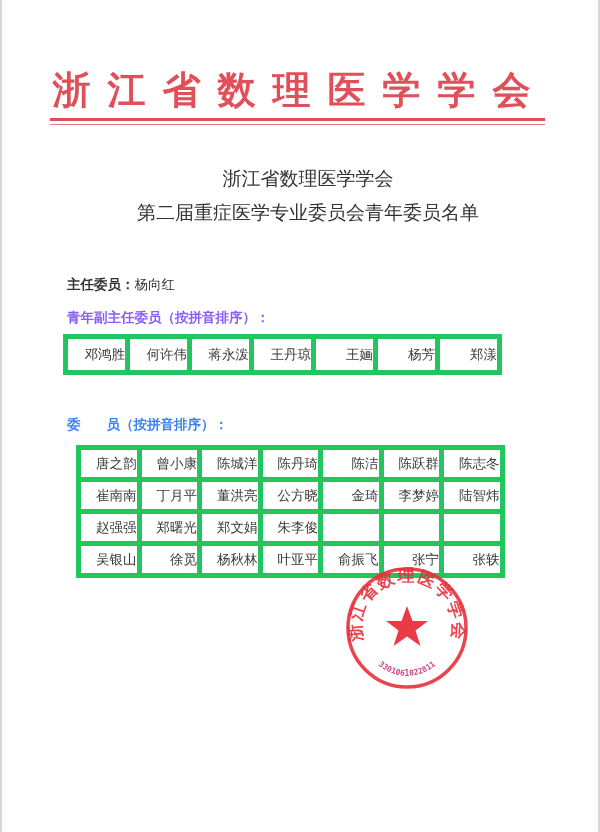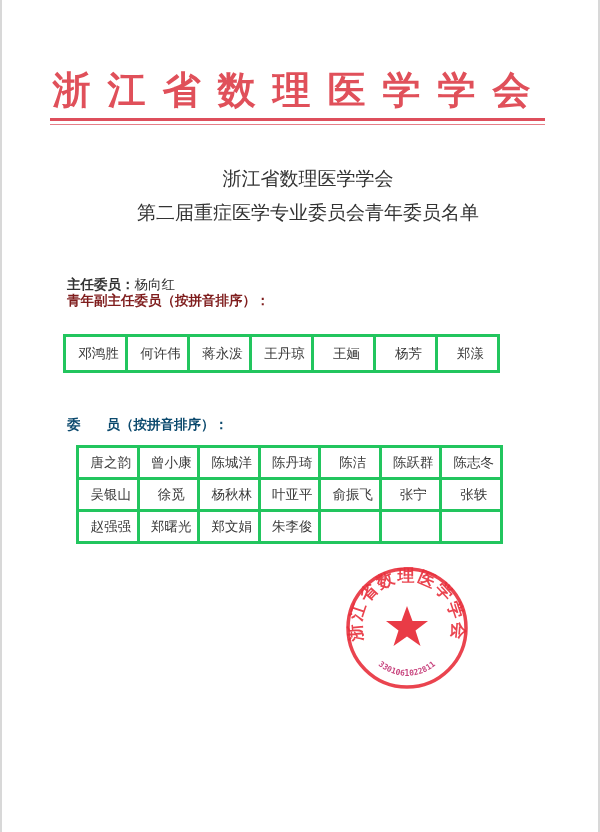--- a/index.html
+++ b/index.html
@@ -23,29 +23,29 @@
     font-family: "DejaVu Sans", sans-serif;
   }
   .title1 { top: 166px; padding-left: 16px; box-sizing: border-box; }
   .title2 { top: 200px; padding-left: 16px; box-sizing: border-box; text-align: center; }
 
   .chair {
     position: absolute; left: 67px; top: 276px; font-size: 13.5px; font-family: "DejaVu Sans", sans-serif; color: #333;
   }
   .chair .label { font-weight: bold; }
   .vice-heading {
-    position: absolute; left: 67px; top: 292px; font-size: 13.5px; font-weight: bold; font-family: "DejaVu Sans", sans-serif; color: #7f1d1d;
+    position: absolute; left: 67px; top: 309px; font-size: 13.5px; font-weight: bold; font-family: "DejaVu Sans", sans-serif; color: #8b5cf6;
   }
   .member-heading {
-    position: absolute; left: 67px; top: 416px; font-size: 13.5px; font-weight: bold; font-family: "DejaVu Sans", sans-serif; color: #0c4a6e;
+    position: absolute; left: 67px; top: 416px; font-size: 13.5px; font-weight: bold; font-family: "DejaVu Sans", sans-serif; color: #3b82f6;
   }
   .member-heading .gap { display: inline-block; width: 26px; }
 
   table.grid { position: absolute; border-collapse: collapse; font-family: "DejaVu Sans", sans-serif; font-size: 13.5px; color: #3a3a3a; }
-  table.grid td { border: 3px solid #22c55e; padding: 0 0 0 6px; text-align: center; vertical-align: middle; box-sizing: border-box; }
+  table.grid td { border: 5px solid #22c55e; padding: 0 0 0 6px; text-align: right; vertical-align: middle; box-sizing: border-box; }
   .vice-table { left: 63px; top: 334px; }
   .vice-table td { width: 62px; height: 36px; }
   .member-table { left: 76px; top: 445px; }
   .member-table td { width: 60.5px; height: 32px; }
 
   .seal { position: absolute; left: 345px; top: 566px; width: 124px; height: 124px; }
 </style>
 </head>
 <body>
 
@@ -88,36 +88,45 @@
       <tr>
     <td>唐之韵</td>
     <td>曾小康</td>
     <td>陈城洋</td>
     <td>陈丹琦</td>
     <td>陈洁</td>
     <td>陈跃群</td>
     <td>陈志冬</td>
   </tr>
   <tr>
-    <td>吴银山</td>
-    <td>徐觅</td>
-    <td>杨秋林</td>
-    <td>叶亚平</td>
-    <td>俞振飞</td>
-    <td>张宁</td>
-    <td>张轶</td>
+    <td>崔南南</td>
+    <td>丁月平</td>
+    <td>董洪亮</td>
+    <td>公方晓</td>
+    <td>金琦</td>
+    <td>李梦婷</td>
+    <td>陆智炜</td>
   </tr>
   <tr>
     <td>赵强强</td>
     <td>郑曙光</td>
     <td>郑文娟</td>
     <td>朱李俊</td>
     <td></td>
     <td></td>
     <td></td>
+  </tr>
+  <tr>
+    <td>吴银山</td>
+    <td>徐觅</td>
+    <td>杨秋林</td>
+    <td>叶亚平</td>
+    <td>俞振飞</td>
+    <td>张宁</td>
+    <td>张轶</td>
   </tr>
 </tbody>
   </table>
 
 <svg class="seal" viewBox="0 0 124 124" xmlns="http://www.w3.org/2000/svg">
   <defs>
     <path id="sealArc" d="M 20 80 A 46 46 0 1 1 104 80" fill="none"></path>
     <path id="numArc" d="M 30 96 A 44 44 0 0 0 94 96" fill="none"></path>
   </defs>
   <circle cx="62" cy="62" r="59" fill="none" stroke="#e8303c" stroke-width="3.5" opacity="0.9"></circle>

